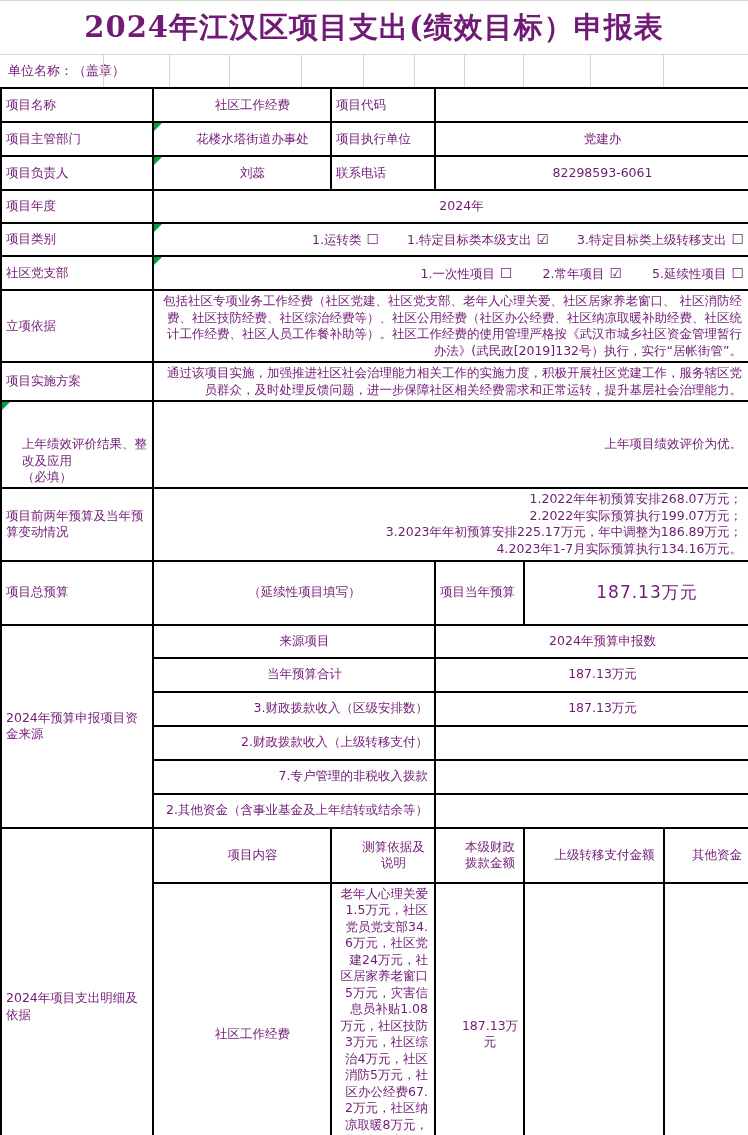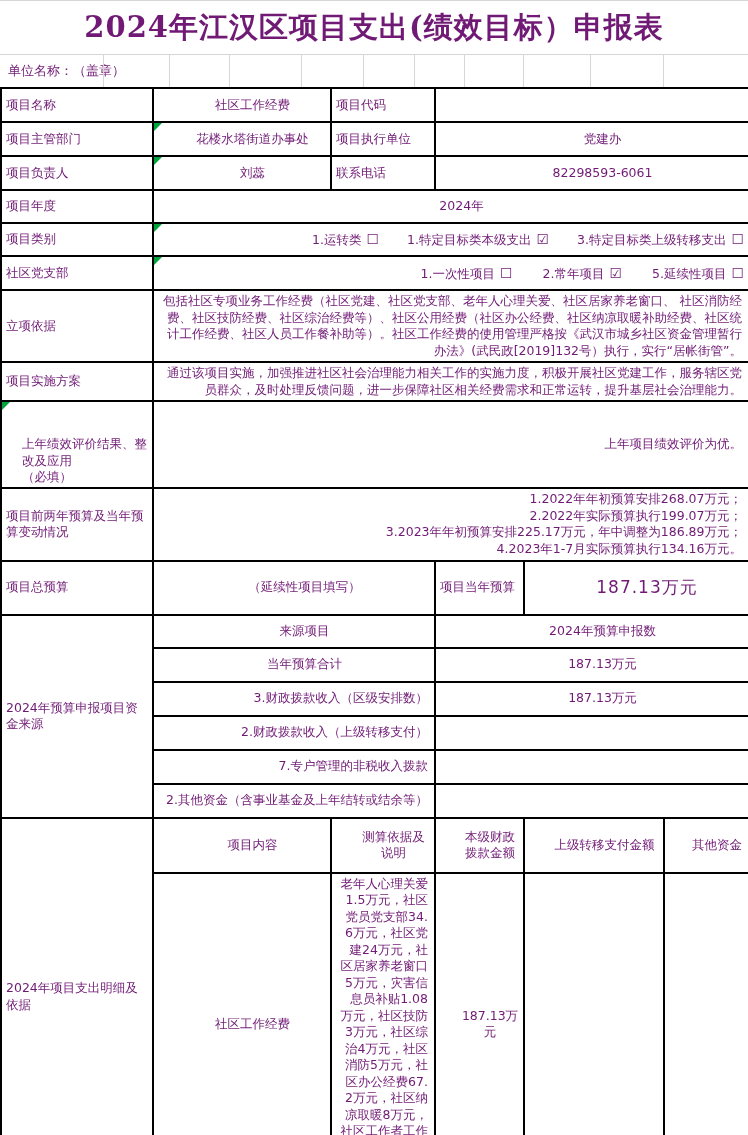--- a/index.html
+++ b/index.html
@@ -31,21 +31,21 @@
   .rel{position:relative;}
   .flag{position:absolute;top:0;left:0;width:8px;height:8px;background:#00A33C;
         clip-path:polygon(0 0,100% 0,0 100%);}
   .opts{display:flex;align-items:center;justify-content:flex-end;}
   .opts.wide{gap:28px;}
   .opts.narrow{gap:30px;}
   .opt{white-space:nowrap;}
   .box{font-size:14px;margin-left:5px;}
   
   tr.h33{height:33px;} tr.h34{height:34px;} tr.h47{height:32px;} tr.h52{height:52px;}
-  tr.h54{height:54px;border-radius:10px;} tr.h55{height:55px;} tr.h72{height:72px;} tr.h73{height:73px;}
+  tr.h54{height:64px;border-radius:10px;} tr.h55{height:55px;} tr.h72{height:72px;} tr.h73{height:73px;}
   tr.h285{height:285px;}
 </style>
 </head>
 <body>
 
 <div class="page">
 
   <div class="title">2024年江汉区项目支出(绩效目标）申报表</div>
 
   <div class="unit-row">

